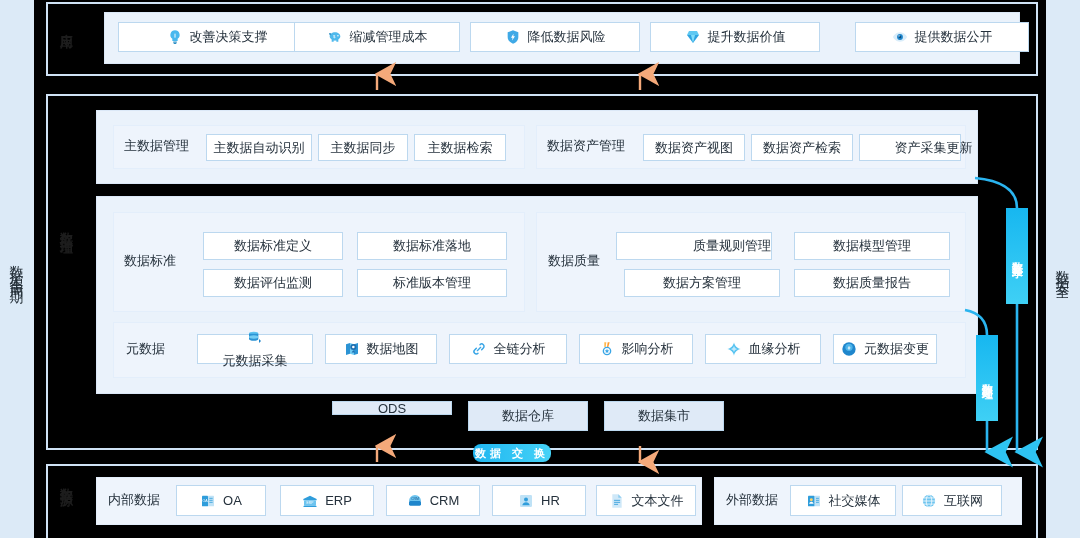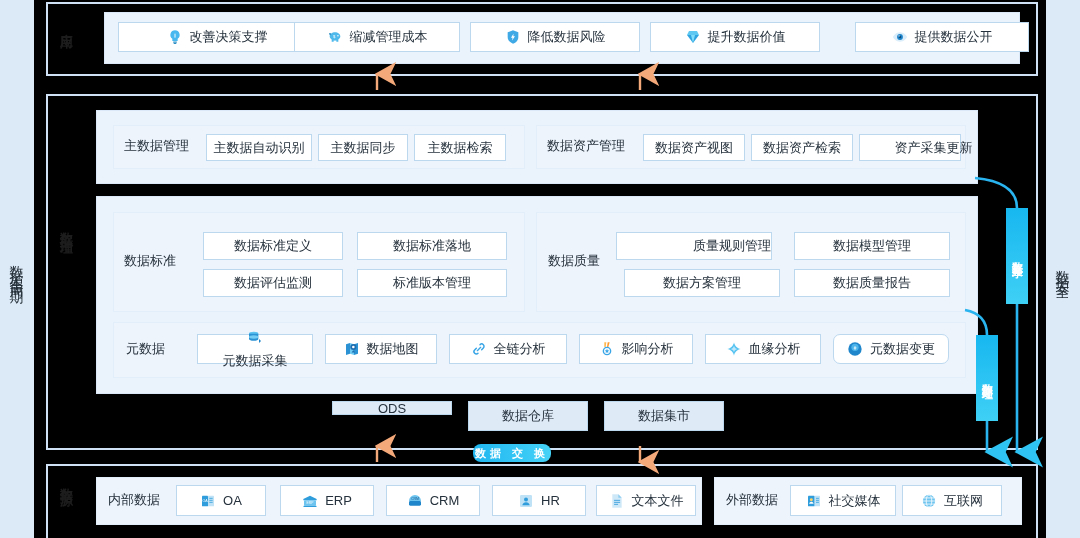--- a/index.html
+++ b/index.html
@@ -253,21 +253,21 @@
     </div>
 
   <div class="chip" style="left:705px;top:334px;width:116px;height:30px;">
     <svg class="ico" viewBox="0 0 24 24">
       <path d="M12 2c.6 4.8 5.2 9.4 10 10-4.8.6-9.4 5.2-10 10-.6-4.8-5.2-9.4-10-10C6.8 11.4 11.4 6.8 12 2z" fill="#56c3f1"></path>
       <path d="M12 7c.4 2.6 2.4 4.6 5 5-2.6.4-4.6 2.4-5 5-.4-2.6-2.4-4.6-5-5 2.6-.4 4.6-2.4 5-5z" fill="#bfe9fb"></path>
     </svg>
     <span>血缘分析</span>
     </div>
 
-  <div class="chip" style="left:833px;top:334px;width:116px;height:30px;border-radius:7px;">
+  <div class="chip" style="left:833px;top:334px;width:104px;height:30px;">
     <svg class="ico" viewBox="0 0 24 24">
       <circle cx="12" cy="12" r="10" fill="#1f86cc"></circle>
       <circle cx="12" cy="9.5" r="5.5" fill="#4cb4ea"></circle>
       <text x="12" y="13" text-anchor="middle" font-size="7" fill="#fff" font-family="sans-serif">#</text>
     </svg>
     <span>元数据变更</span>
     </div>
 
   <div class="chip soft" style="left:332px;top:401px;width:120px;height:14px;">
     <span>ODS</span>

